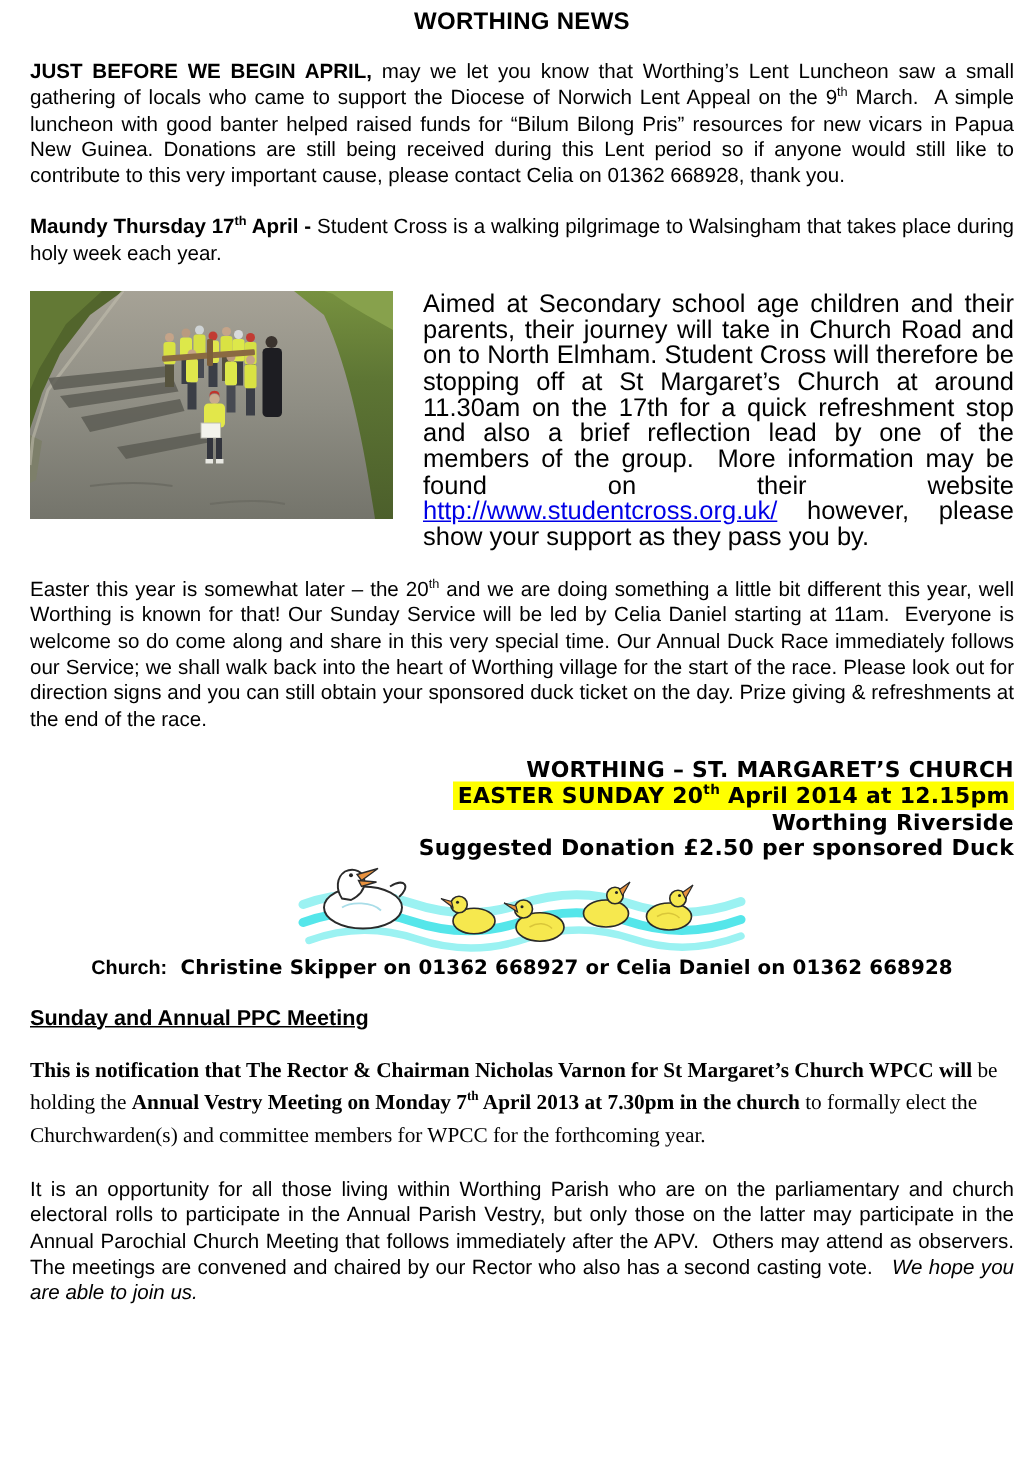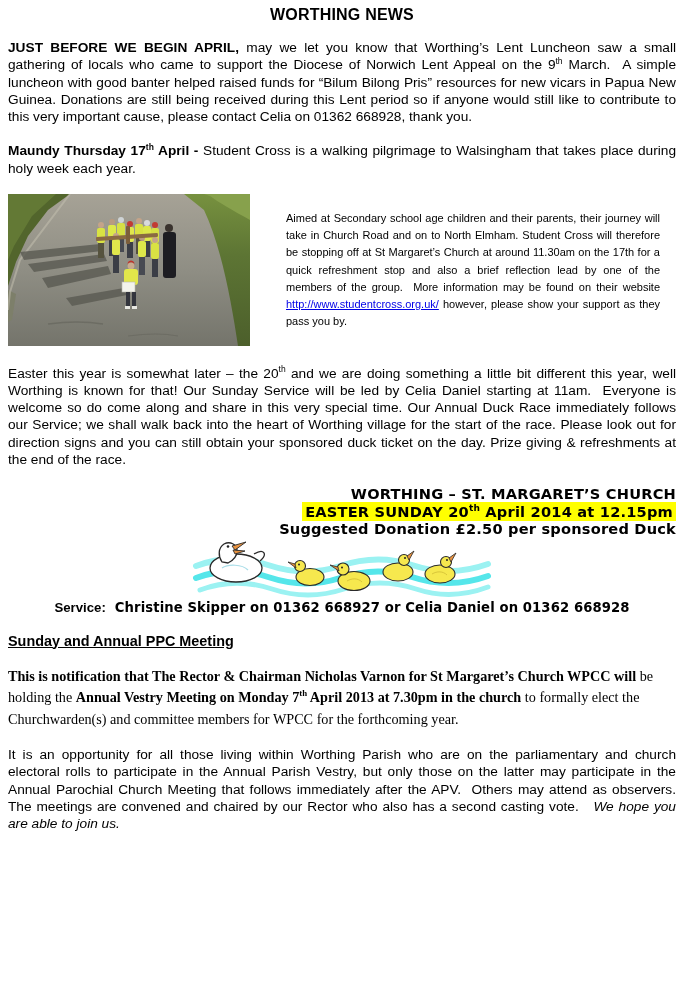--- a/index.html
+++ b/index.html
@@ -6,21 +6,21 @@
   .page {
     position: relative;
     width: 684px;
     height: 984px;
     margin: 0 auto;
     background: #ffffff;
     font-family: "Liberation Sans", sans-serif;
     color: #000;
     overflow: hidden;
     box-sizing: border-box;
-    padding: 4px 8px 0 8px;
+    padding: 4px 8px 0 20px;
   }
   .title {
     font-size: 16px;
     font-weight: bold;
     text-align: center;
     margin: 2px 0 15px 0;
     letter-spacing: 0.2px;
   }
   p.body {
     font-size: 13.7px;
@@ -32,24 +32,24 @@
   sup { font-size: 0.62em; vertical-align: super; line-height: 0; margin-top: 36px; }
   .media-row {
     display: flex;
     align-items: flex-start;
     gap: 20px;
     margin: 0 0 18px 0;
   }
   .photo-frame { flex: 0 0 auto; width: 242px; height: 152px; }
   .media-text {
     flex: 1 1 auto;
-    font-size: 11px;
+    font-size: 17px;
     line-height: 17.2px;
     text-align: justify;
-    margin: 16px;
+    margin: 0;
   }
   a.web-link { color: #0000e6; text-decoration: underline; cursor: pointer; }
   .announce-block { text-align: right; margin: 8px 0 2px 0; }
   .announce-line {
     font-family: "DejaVu Sans", sans-serif;
     font-weight: bold;
     font-size: 14.6px;
     line-height: 17.4px;
     letter-spacing: 0.2px;
   }
@@ -185,20 +185,21 @@
       </svg>
     </div>
     <p class="media-text"><span>Aimed at Secondary school age children and their parents, their journey will take in Church Road and on to North Elmham. Student Cross will therefore be stopping off at St Margaret’s Church at around 11.30am on the 17th for a quick refreshment stop and also a brief reflection lead by one of the members of the group. &nbsp;More information may be found on their website </span><a class="web-link">http://www.studentcross.org.uk/</a><span> however, please show your support as they pass you by.</span></p>
   </div>
 
   <p class="body"><span>Easter this year is somewhat later – the 20</span><sup>th</sup><span> and we are doing something a little bit different this year, well Worthing is known for that! Our Sunday Service will be led by Celia Daniel starting at 11am. &nbsp;Everyone is welcome so do come along and share in this very special time. Our Annual Duck Race immediately follows our Service; we shall walk back into the heart of Worthing village for the start of the race. Please look out for direction signs and you can still obtain your sponsored duck ticket on the day. Prize giving &amp; refreshments at the end of the race.</span></p>
 
   <div class="announce-block">
     <div class="announce-line">WORTHING – ST. MARGARET’S CHURCH</div>
     <div class="announce-line"><span class="hl" id="hl-line" style="background-color: rgb(255, 255, 0);"><span>EASTER SUNDAY 20</span><sup>th</sup><span> April 2014 at 12.15pm</span></span></div>
+    <div class="announce-line">Worthing Riverside</div>
     <div class="announce-line">Suggested Donation £2.50 per sponsored Duck</div>
   </div>
 
   <div class="ducks-row">
     
     <svg width="300" height="58" viewBox="0 0 300 58">
       <g fill="none" stroke-linecap="round">
         <path d="M4,26 C28,17 52,17 76,25 S124,34 148,26 S196,17 220,25 S268,34 296,24" stroke="#9bf2f2" stroke-width="6"></path>
         <path d="M4,38 C28,29 52,29 76,37 S124,46 148,38 S196,29 220,37 S268,46 296,36" stroke="#55e6ea" stroke-width="6"></path>
         <path d="M8,50 C32,41 56,41 80,49 S128,57 152,49 S200,41 224,49 S272,56 296,47" stroke="#9bf2f2" stroke-width="5"></path>
@@ -239,21 +240,21 @@
           <circle cx="254" cy="22" r="5.5" fill="#f6e84e"></circle>
           <path d="M257,18 L264,13 L259,22 Z" fill="#e8923f" stroke-width="0.8"></path>
           <circle cx="255" cy="20" r="1" fill="#222" stroke="none"></circle>
           <path d="M240,34 C245,31 251,31 255,35" stroke="#d9c63a" stroke-width="1" fill="none"></path>
         </g>
       </g>
     </svg>
   </div>
 
   <div class="contact-line">
-    <span class="contact-label">Service:</span><span class="contact-value">Christine Skipper on 01362 668927 or Celia Daniel on 01362 668928</span>
+    <span class="contact-label">Church:</span><span class="contact-value">Christine Skipper on 01362 668927 or Celia Daniel on 01362 668928</span>
   </div>
 
   <div class="section-heading">Sunday and Annual PPC Meeting</div>
 
   <p class="notice"><strong>This is notification that The Rector &amp; Chairman Nicholas Varnon for St Margaret’s Church WPCC will </strong><span>be holding the </span><strong><span>Annual Vestry Meeting on Monday 7</span><sup>th</sup><span> April 2013 at 7.30pm in the church </span></strong><span>to formally elect the Churchwarden(s) and committee members for WPCC for the forthcoming year.</span></p>
 
   <p class="body" style="margin-bottom:19px"><span>It is an opportunity for all those living within Worthing Parish who are on the parliamentary and church electoral rolls to participate in the Annual Parish Vestry, but only those on the latter may participate in the Annual Parochial Church Meeting that follows immediately after the APV. &nbsp;Others may attend as observers. The meetings are convened and chaired by our Rector who also has a second casting vote. &nbsp; </span><span class="italic">We hope you are able to join us.</span></p>
 
 
 </div>

